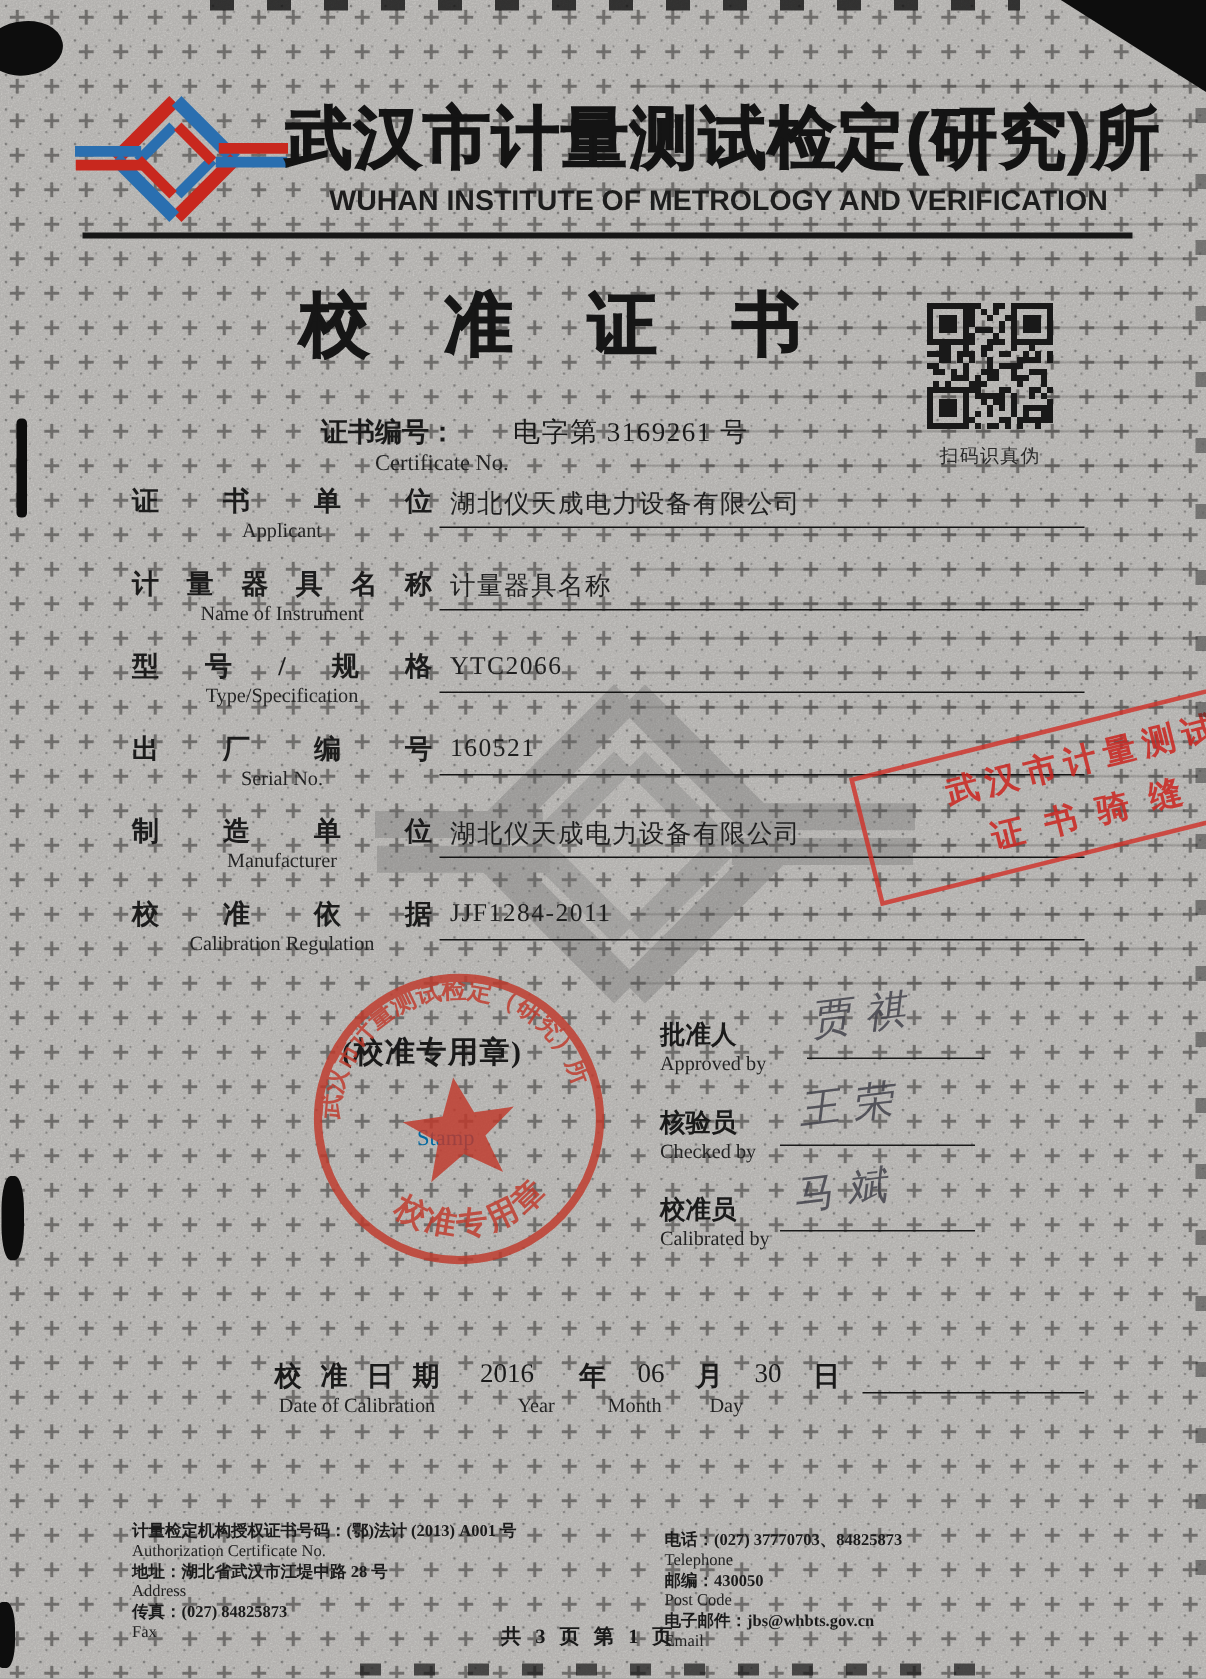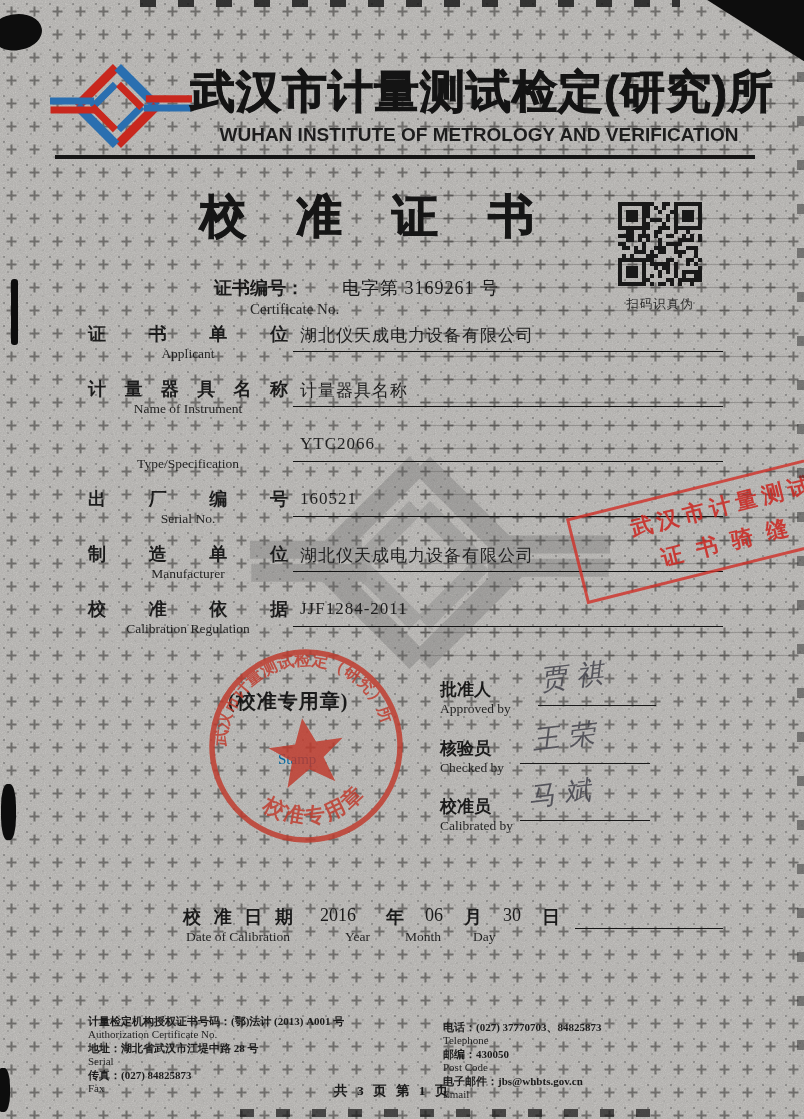--- a/index.html
+++ b/index.html
@@ -396,20 +396,21 @@
     <div class="fval">湖北仪天成电力设备有限公司</div>
     <div class="fline"></div>
   </div>
   <div class="frow r2">
     <div class="flabel">计量器具名称</div>
     <div class="fen">Name of Instrument</div>
     <div class="fval">计量器具名称</div>
     <div class="fline"></div>
   </div>
   <div class="frow r3">
+    <div class="flabel">型号/规格</div>
     <div class="fen">Type/Specification</div>
     <div class="fval">YTC2066</div>
     <div class="fline"></div>
   </div>
   <div class="frow r4">
     <div class="flabel">出厂编号</div>
     <div class="fen">Serial No.</div>
     <div class="fval">160521</div>
     <div class="fline"></div>
   </div>
@@ -474,21 +475,21 @@
   <span class="dten" style="left:405px">Month</span>
   <span class="dt" style="left:503px">30</span>
   <span class="dt" style="left:542px;font-weight:bold">日</span>
   <span class="dten" style="left:473px">Day</span>
   <div class="date-line"></div>
 
   <div class="fcol left">
     <div class="cn">计量检定机构授权证书号码：(鄂)法计 (2013) A001 号</div>
     <div class="en">Authorization Certificate No.</div>
     <div class="cn">地址：湖北省武汉市江堤中路 28 号</div>
-    <div class="en">Serial</div>
+    <div class="en">Address</div>
     <div class="cn">传真：(027) 84825873</div>
     <div class="en">Fax</div>
   </div>
   <div class="fcol right">
     <div class="cn">电话：(027) 37770703、84825873</div>
     <div class="en">Telephone</div>
     <div class="cn">邮编：430050</div>
     <div class="en">Post Code</div>
     <div class="cn">电子邮件：jbs@whbts.gov.cn</div>
     <div class="en">Email</div>

